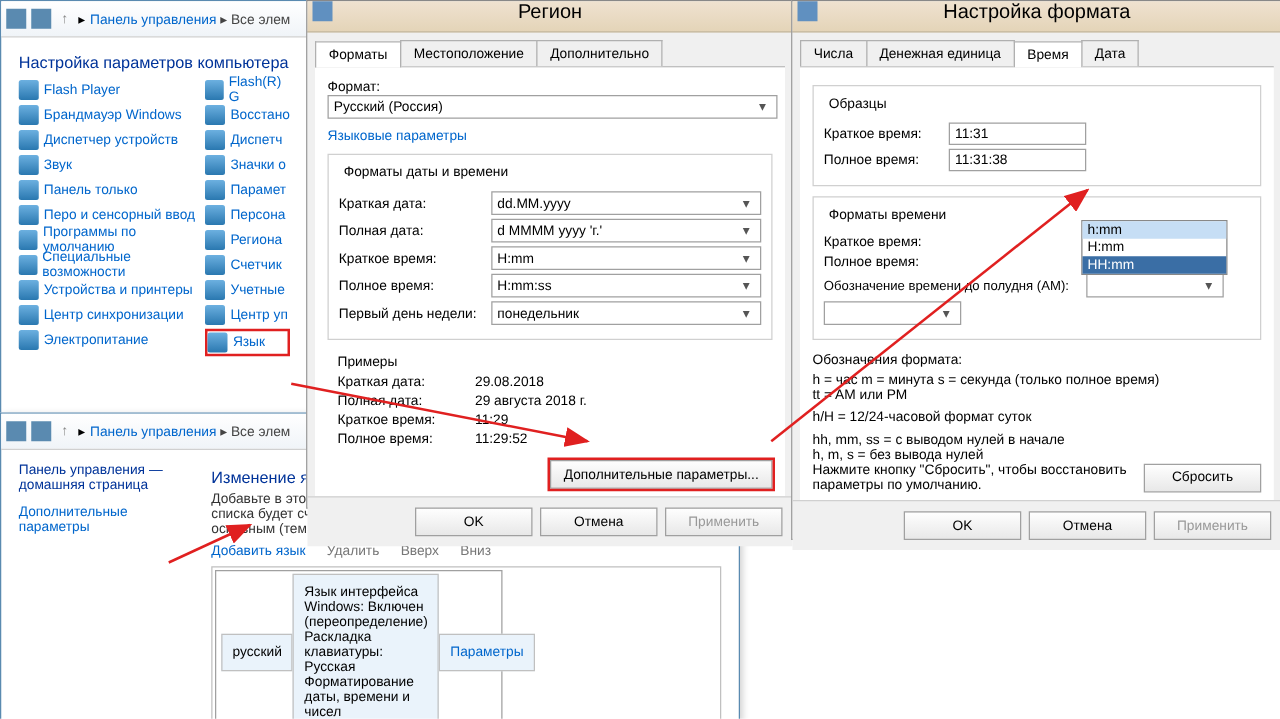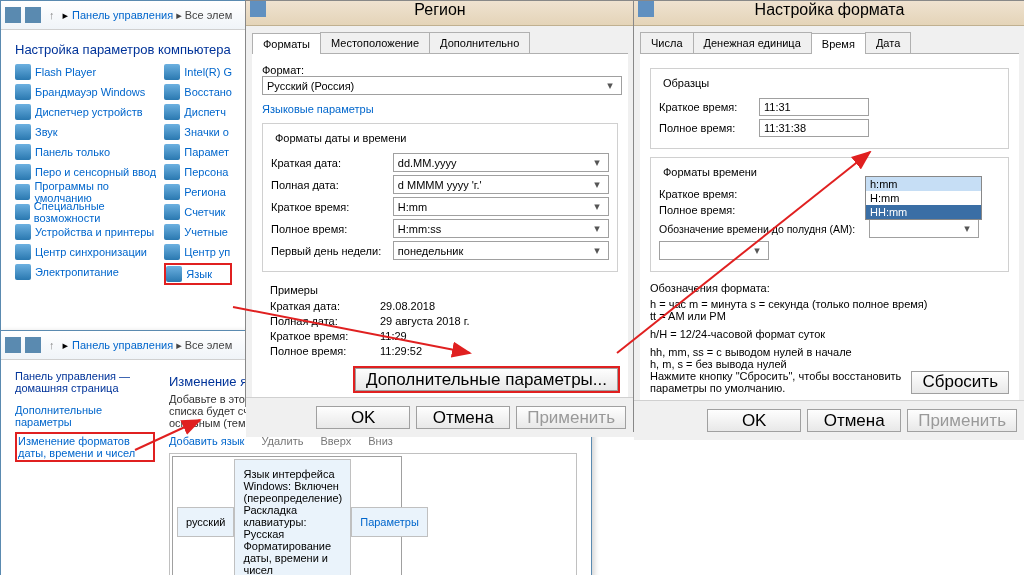--- a/index.html
+++ b/index.html
@@ -35,21 +35,21 @@
 .tabs .tab.act{background:#fff;position:relative;top:1px}
 .dlg .body{background:#fff;padding:10px 10px 6px 10px}
 .sel{border:1px solid #a0a0a0;background:#fff;padding:2px 4px;font-size:11px;width:220px;display:inline-flex;justify-content:space-between;align-items:center}
 .sel .dd{width:14px;text-align:center;color:#555}
 .group{border:1px solid #d0d0d0;padding:8px;margin-top:8px}
 .group .gt{margin:-16px 0 6px 0;background:#fff;display:inline-block;padding:0 4px}
 .frow{display:flex;align-items:center;margin:3px 0}
 .frow .lab{width:130px}
 .frow .val{flex:1}
 .samples .frow .lab{width:110px}
-.btn{display:inline-flex;align-items:center;justify-content:center;min-width:72px;height:21px;padding:0 10px;border:1px solid #a0a0a0;background:linear-gradient(#fefefe,#e8e8e8);font-size:17px;margin-left:6px;cursor:pointer}
+.btn{display:inline-flex;align-items:center;justify-content:center;min-width:72px;height:21px;padding:0 10px;border:1px solid #a0a0a0;background:linear-gradient(#fefefe,#e8e8e8);font-size:11px;margin-left:6px;cursor:pointer}
 .btn.red{outline:2px solid #e02020}
 .btn.dis{color:#999}
 .dlg .foot{display:flex;justify-content:flex-end;padding:8px;background:#f0f0f0;border-top:1px solid #d0d0d0}
 .txt{border:1px solid #a0a0a0;background:#fff;padding:2px 4px;width:100px;display:inline-block}
 .combo{border:1px solid #3a6ea5;background:#fff;width:100px;display:inline-block;position:relative}
 .combo .cval{background:#3a6ea5;color:#fff;padding:1px 4px}
 .combo .cdd{position:absolute;right:0;top:0;width:14px;height:16px;border-left:1px solid #888;background:#eee;text-align:center;font-size:9px;line-height:16px}
 .droplist{position:absolute;border:1px solid #888;background:#fff;width:115px}
 .droplist div{padding:1px 4px}
 .droplist .hl{background:#c6def5}
@@ -115,21 +115,21 @@
             <a>Центр синхронизации</a>
           </div>
           <div class="item">
             <span class="pic"></span>
             <a>Электропитание</a>
           </div>
         </div>
       <div class="col" id="cp1c2" style="flex:0 0 56px">
           <div class="item">
             <span class="pic"></span>
-            <a>Intel(R) G</a>
+            <a>Flash(R) G</a>
           </div>
           <div class="item">
             <span class="pic"></span>
             <a>Восстано</a>
           </div>
           <div class="item">
             <span class="pic"></span>
             <a>Диспетч</a>
           </div>
           <div class="item">
@@ -174,21 +174,20 @@
     <span class="ico"></span>
     <span class="ico"></span>
     <span style="margin:0 4px;color:#888">↑</span>
     <span style="margin:0 4px">▸</span>
     <span class="crumb"><a>Панель управления</a> ▸ <span>Все элем</span></span>
   </div>
   <div style="display:flex;height:calc(100% - 28px)">
     <div class="sidebar" style="width:140px">
       <div class="home">Панель управления — домашняя страница</div>
       <a>Дополнительные параметры</a>
-      <a class="red">Изменение форматов даты, времени и чисел</a>
     </div>
     <div style="flex:1;padding:6px 14px 0 0">
       <div class="heading">Изменение яз</div>
       <div style="color:#333"><span>Добавьте в этот список языки, которые вы хотите использовать. Язык вверху списка будет считаться</span><br><span>основным (тем, который вы хотите чаще всего видеть и использовать).</span></div>
       <div class="langbar">
         <span class="blue">Добавить язык</span>
         <span>Удалить</span>
         <span>Вверх</span>
         <span>Вниз</span>
       </div>

